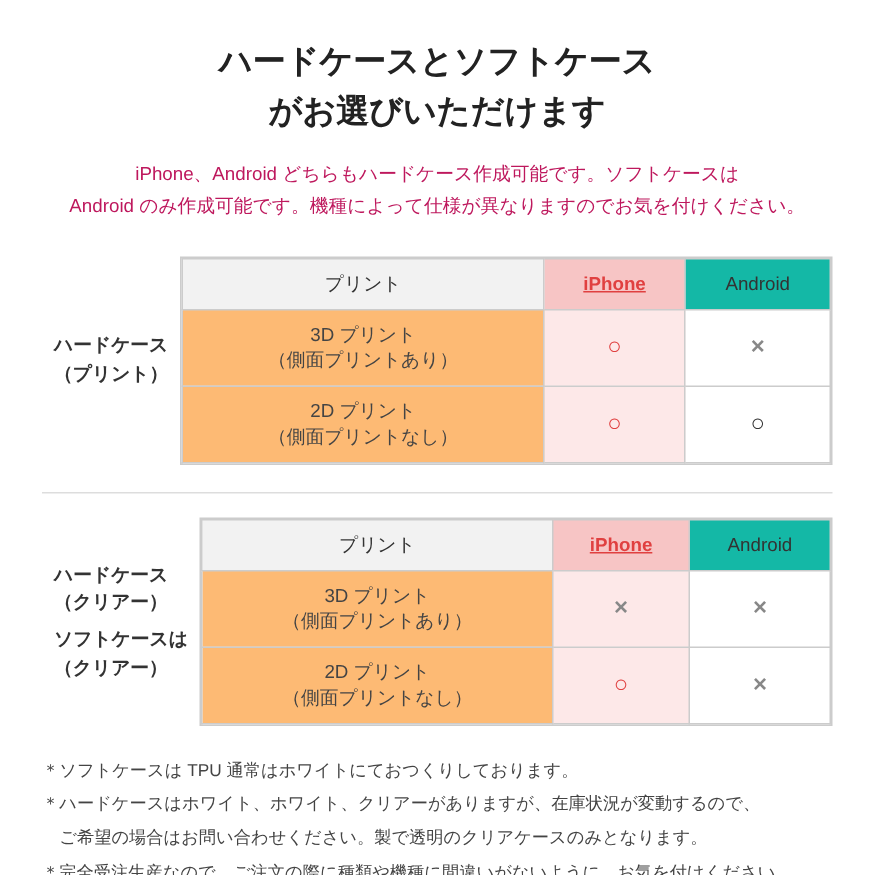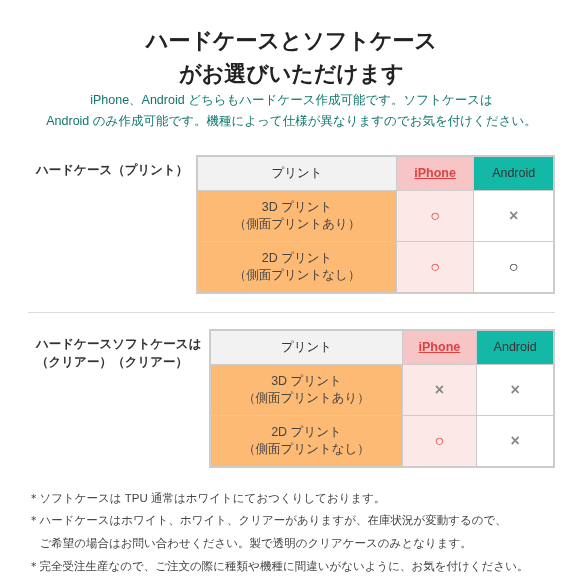--- a/index.html
+++ b/index.html
@@ -10,39 +10,41 @@
       min-height: 583px;
       padding: 24px 28px 20px 28px;
       color: #333;
       font-size: 13px;
     }
     .title {
       text-align: center;
       font-size: 22px;
       font-weight: bold;
       line-height: 1.5;
+      margin-bottom: 16px;
       color: #222;
     }
     .subtitle {
       text-align: center;
       font-size: 12.5px;
-      color: #0f766e;
+      color: #be185d;
       line-height: 1.7;
       margin-bottom: 22px;
     }
     
     .table-section {
       margin-bottom: 18px;
     }
     .table-wrap {
       display: flex;
       align-items: stretch;
     }
     .row-header {
       display: flex;
+      flex-direction: column;
       justify-content: center;
       min-width: 82px;
       padding: 6px 8px;
       font-size: 12.5px;
       font-weight: bold;
       color: #333;
       line-height: 1.5;
       text-align: left;
     }
     .table-grid {

